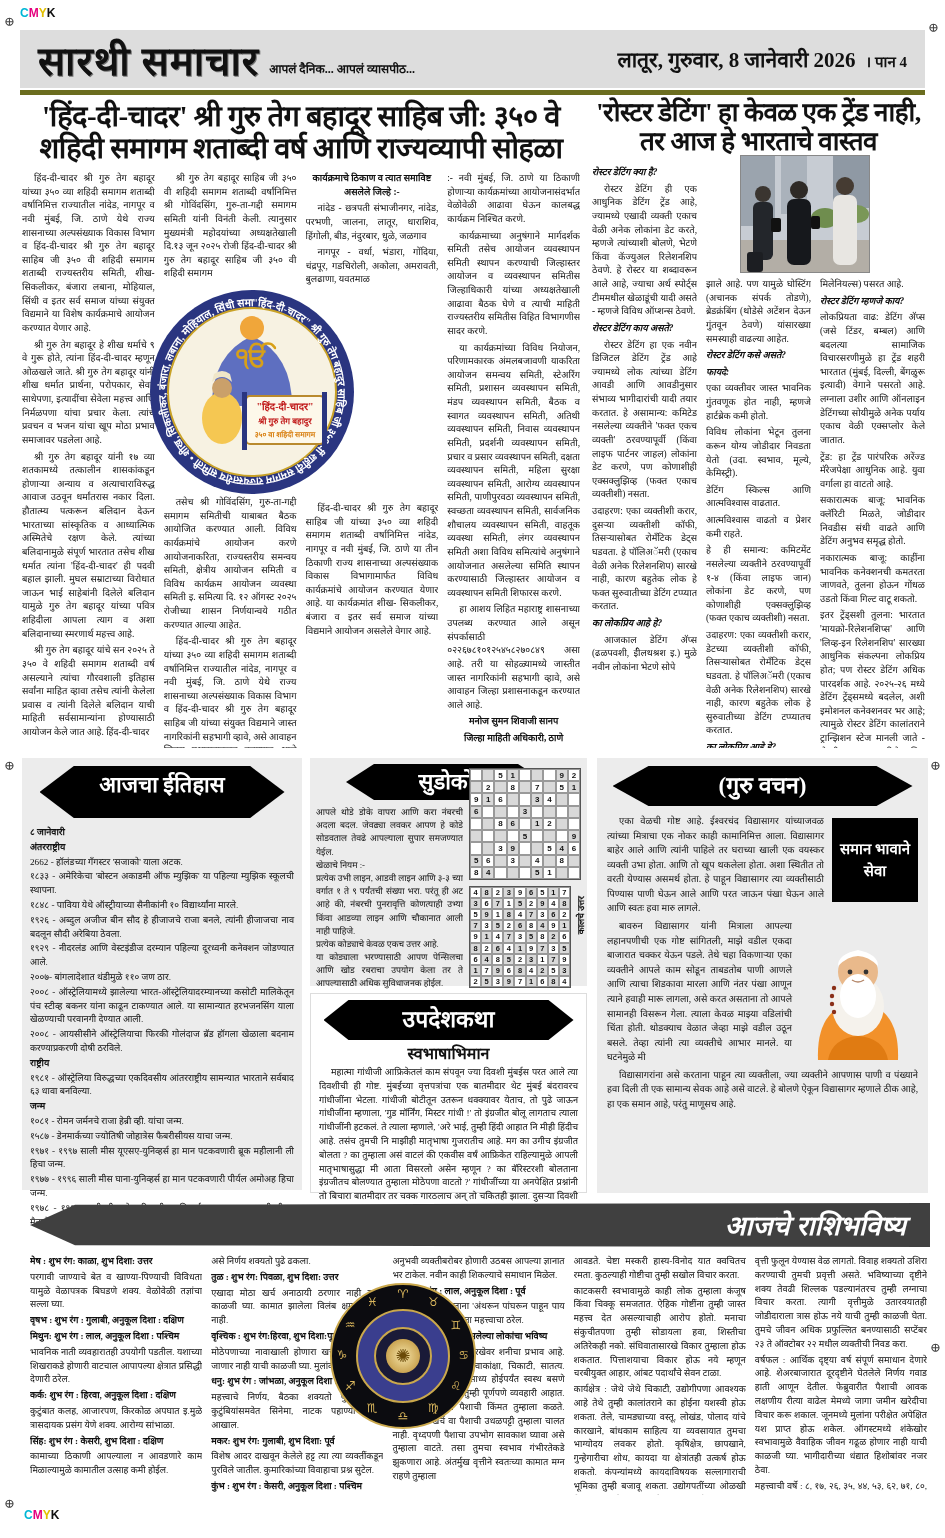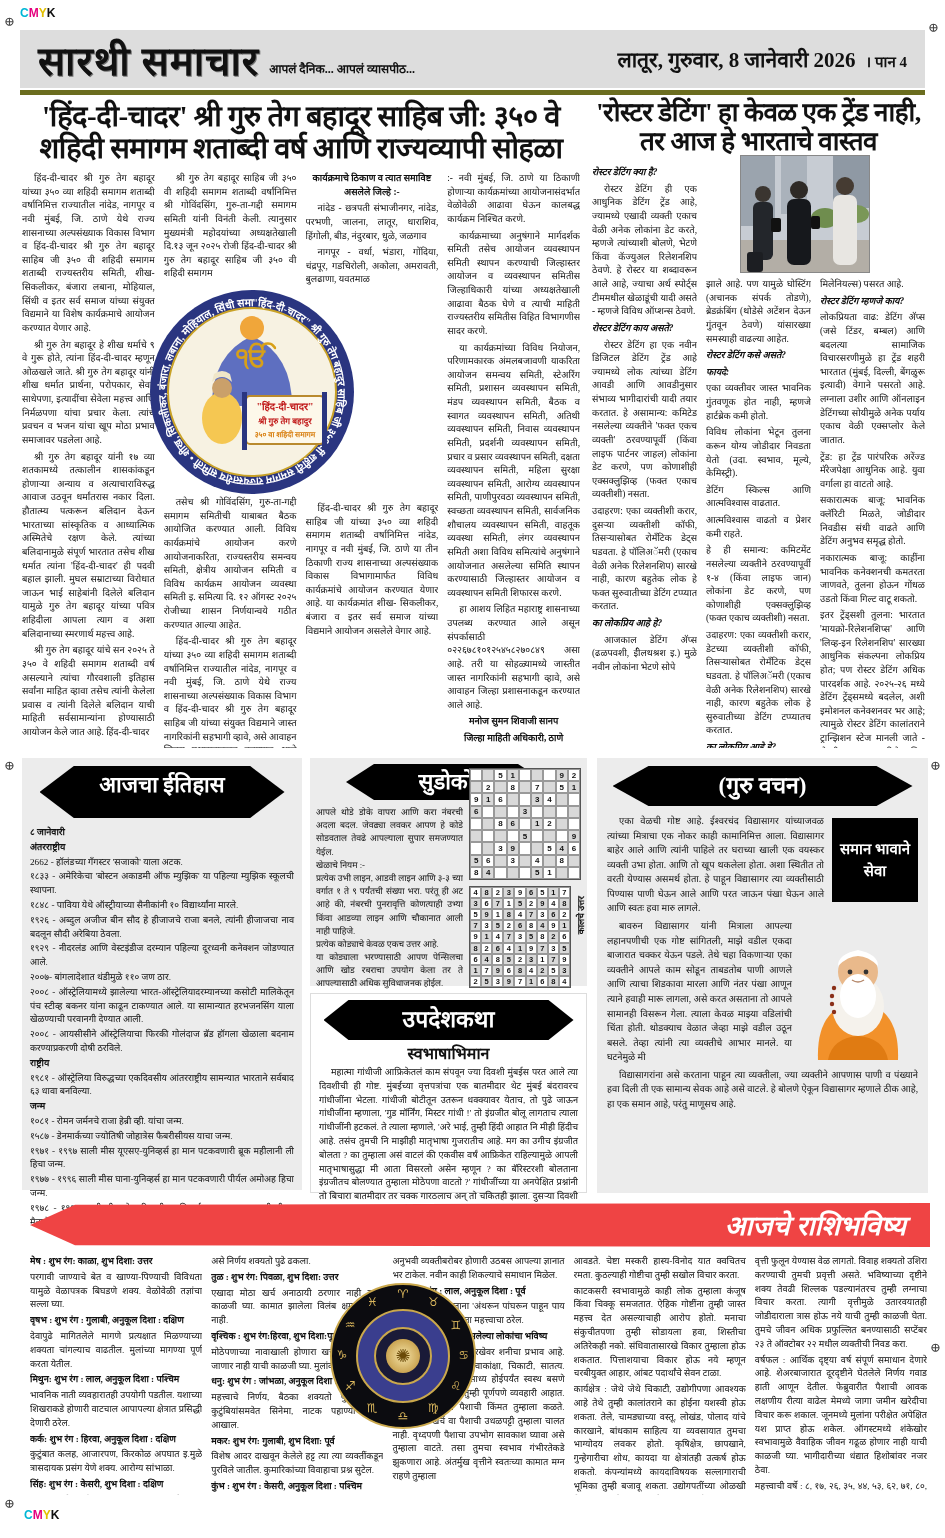--- a/index.html
+++ b/index.html
@@ -64,21 +64,21 @@
   .upd-banner{width:250px;height:40px;margin:4px auto 2px auto;font-size:23px;line-height:40px;clip-path:polygon(0 50%,10% 0,90% 0,100% 50%,90% 100%,10% 100%);}
   .upd-sub{text-align:center;font-weight:bold;font-size:16px;margin:2px 0;}
   .upd-body p{margin:0;font-size:9.2px;line-height:1.5;text-align:justify;text-indent:12px;}
   .guru-panel{left:597px;top:758px;width:331px;height:435px;padding:6px 10px;}
   .guru-banner{width:300px;height:40px;margin:2px auto 8px auto;font-size:23px;line-height:40px;clip-path:polygon(0 50%,12% 0,88% 0,100% 50%,88% 100%,12% 100%);}
   .guru-body{position:relative;height:370px;overflow:hidden;}
   .guru-body p{margin:0 0 3px 0;font-size:9.4px;line-height:1.55;text-align:justify;text-indent:12px;}
   .quote-box{float:right;width:86px;height:84px;background:#000;color:#fff;font-weight:bold;font-size:15px;line-height:1.5;display:flex;align-items:center;justify-content:center;text-align:center;margin:4px 0 4px 8px;}
   .guru-illus{float:right;width:120px;height:150px;margin:4px 0 0 6px;}
   
-  .horo-banner{left:30px;top:1203px;width:900px;height:44px;background:#ef4444;clip-path:polygon(0 50%,5% 4%,100% 0,100% 100%,5% 96%);}
+  .horo-banner{left:30px;top:1203px;width:900px;height:44px;background:#404040;clip-path:polygon(0 50%,5% 4%,100% 0,100% 100%,5% 96%);}
   .horo-banner .t{position:absolute;right:24px;top:3px;color:#fff;font-size:27px;font-weight:bold;font-style:italic;}
   .horo-cols{left:30px;top:1255px;width:897px;height:240px;}
   .horo-cols .col p{margin:0 0 2px 0;font-size:9.2px;line-height:1.5;text-align:justify;}
   .horo-cols .col p.bold{font-weight:bold;}
   .horo-cols .col p.boldcenter{font-weight:bold;text-align:center;}
   .wheel{left:330px;top:1283px;width:146px;height:146px;}
   .wheel .ring{position:absolute;border-radius:50%;}
   .w-outer{left:0;top:0;width:146px;height:146px;background:#0c0c10;border:2px solid #caa84c;box-sizing:border-box;}
   .w-blue{left:26px;top:26px;width:94px;height:94px;background:#3a3e8e;border:2px solid #caa84c;box-sizing:border-box;}
   .w-mid{left:44px;top:44px;width:58px;height:58px;background:#1a1a38;border:2px solid #caa84c;box-sizing:border-box;}
@@ -480,21 +480,20 @@
 </div>
 
 <div class="abs horo-banner">
   <span class="t">आजचे राशिभविष्य</span>
 </div>
 <div class="abs cols horo-cols">
   <div class="col">
       <p class="bold">मेष : शुभ रंग: काळा, शुभ दिशा: उत्तर</p>
       <p>परगावी जाण्याचे बेत व खाण्या-पिण्याची विविधता यामुळे वेळापत्रक बिघडणे शक्य. वेळोवेळी तज्ञांचा सल्ला घ्या.</p>
       <p class="bold">वृषभ : शुभ रंग : गुलाबी, अनुकूल दिशा : दक्षिण</p>
-      <p>देवापुढे मागितलेले मागणे प्रत्यक्षात मिळण्याच्या शक्यता चांगल्याच वाढतील. मुलांच्या मागण्या पूर्ण करता येतील.</p>
       <p class="bold">मिथुन: शुभ रंग : लाल, अनुकूल दिशा : पश्चिम</p>
       <p>भावनिक नाती व्यवहारातही उपयोगी पडतील. यशाच्या शिखराकडे होणारी वाटचाल आपापल्या क्षेत्रात प्रसिद्धी देणारी ठरेल.</p>
       <p class="bold">कर्क: शुभ रंग : हिरवा, अनुकूल दिशा : दक्षिण</p>
       <p>कुटुंबात कलह, आजारपण, किरकोळ अपघात इ.मुळे त्रासदायक प्रसंग येणे शक्य. आरोग्य सांभाळा.</p>
       <p class="bold">सिंह: शुभ रंग : केसरी, शुभ दिशा : दक्षिण</p>
       <p>कामाच्या ठिकाणी आपल्याला न आवडणारे काम मिळाल्यामुळे कामातील उत्साह कमी होईल.</p>
     </div>
   <div class="col">
       <p>असे निर्णय शक्यतो पुढे ढकला.</p>
       <p class="bold">तुळ : शुभ रंग: पिवळा, शुभ दिशा: उत्तर</p>

